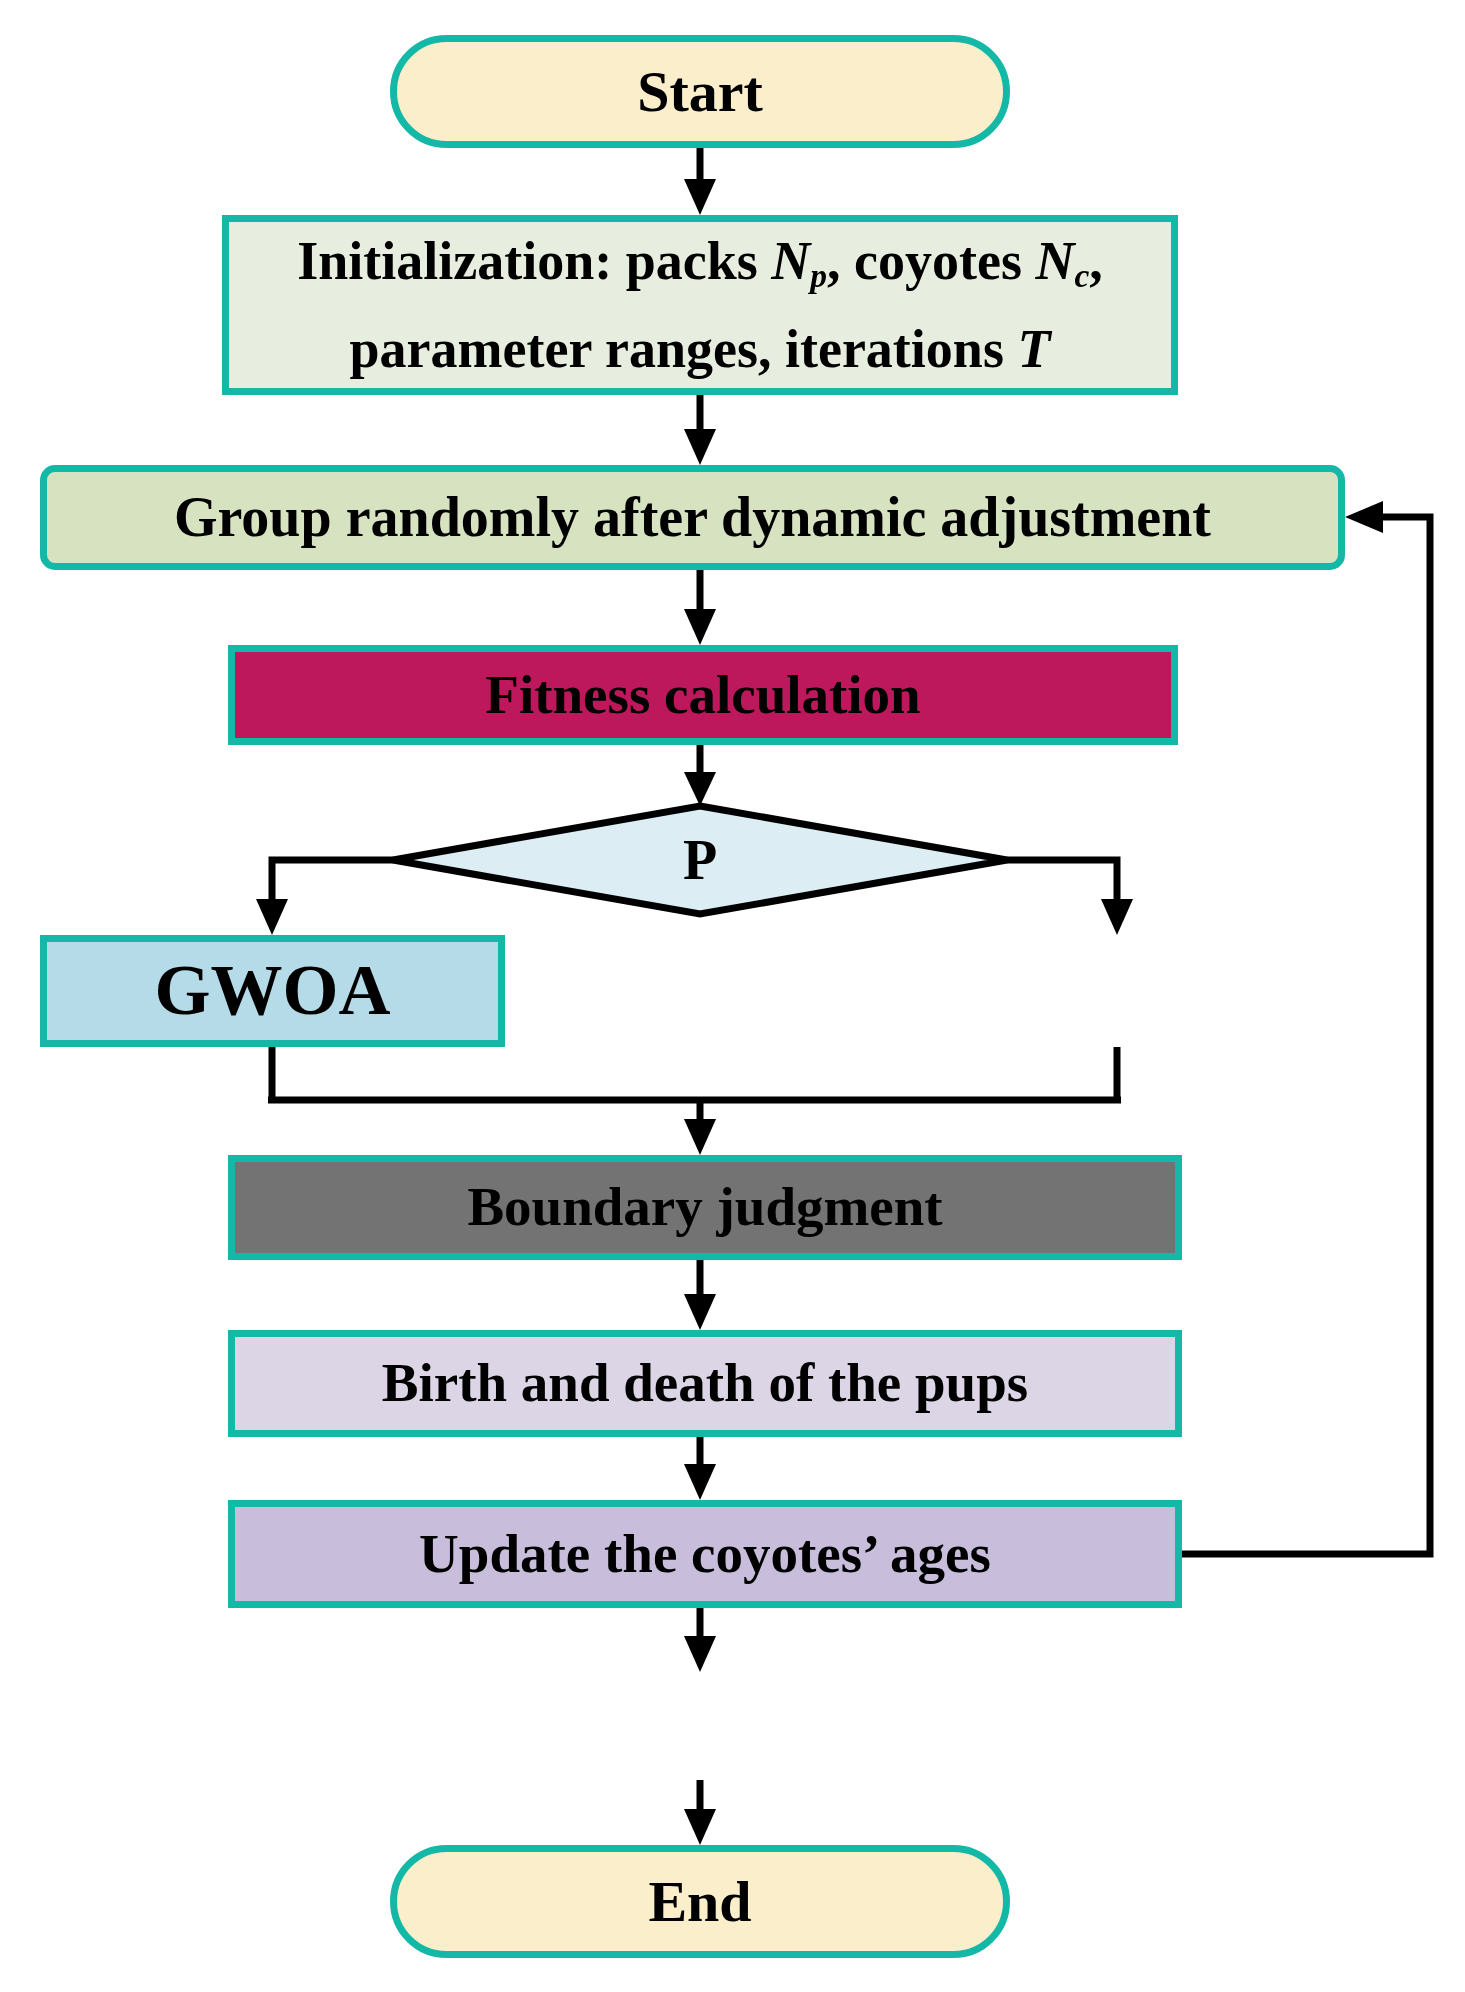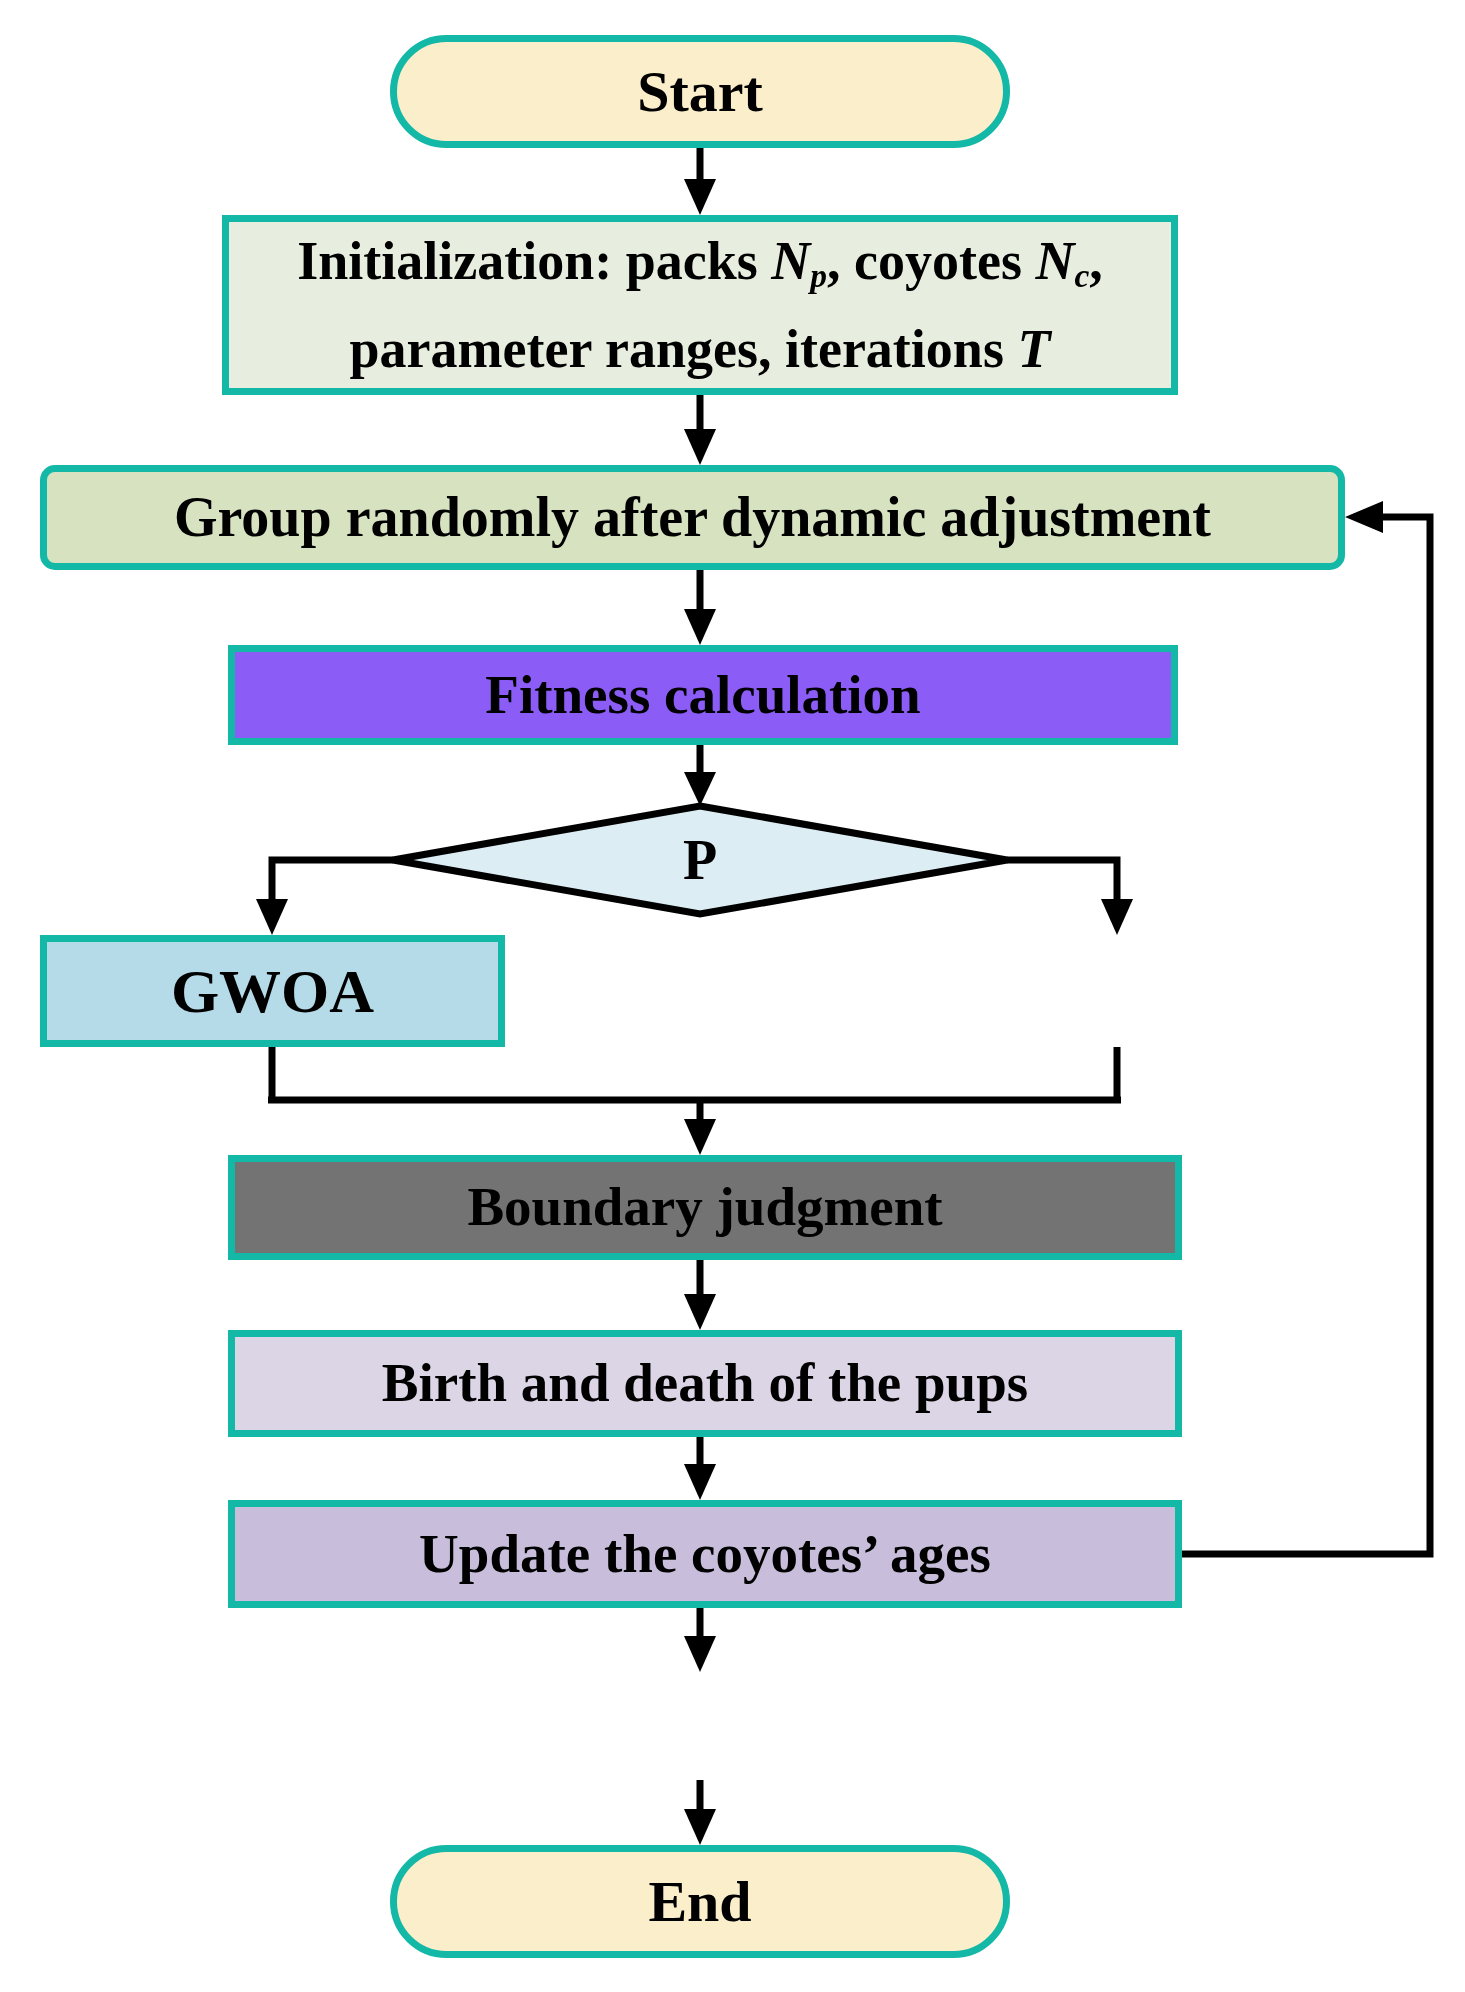--- a/index.html
+++ b/index.html
@@ -37,21 +37,21 @@
     justify-content: center;
     font-weight: bold;
     color: #000;
   }
   .it  { font-style: italic; }
   .sub { font-size: 0.62em; font-style: italic; vertical-align: -0.24em; }
   .f58 { font-size: 58px; }
   .f56 { font-size: 56px; border-radius: 15px; }
   .f55 { font-size: 55px; }
   .f52 { font-size: 54px; line-height: 72px; }
-  .f62 { font-size: 62px; }
+  .f62 { font-size: 72px; }
 </style>
 </head>
 <body>
 
 <div class="canvas">
 
   <svg class="wires" viewBox="0 0 1465 1992">
     <g fill="none" stroke-width="7" style="stroke: rgb(0, 0, 0);">
       <line x1="700" y1="148" x2="700" y2="183"></line>
       <line x1="700" y1="395" x2="700" y2="433"></line>
@@ -94,21 +94,21 @@
 
   <div class="node multiline f52" style="left: 222px; top: 215px; width: 956px; height: 180px; background-color: rgb(232, 238, 223);">
     <div><span>Initialization: packs </span><span class="it">N</span><span class="sub">p</span><span>, coyotes </span><span class="it">N</span><span class="sub">c</span><span>,</span></div>
     <div><span>parameter ranges, iterations </span><span class="it">T</span></div>
   </div>
 
   <div class="node f56" style="left: 40px; top: 465px; width: 1305px; height: 105px; background-color: rgb(214, 226, 192);">
     <span>Group randomly after dynamic adjustment</span>
   </div>
 
-  <div class="node f55" style="left: 228px; top: 645px; width: 950px; height: 100px; background-color: #8b5cf6;">
+  <div class="node f55" style="left: 228px; top: 645px; width: 950px; height: 100px; background-color: #be185d;">
     <span>Fitness calculation</span>
   </div>
 
   <div class="freelabel f56" style="left:393px; top:806px; width:614px; height:108px;">
     <span>P</span>
   </div>
 
   <div class="node f62" style="left: 40px; top: 935px; width: 465px; height: 112px; background-color: rgb(181, 219, 232);">
     <span>GWOA</span>
   </div>

